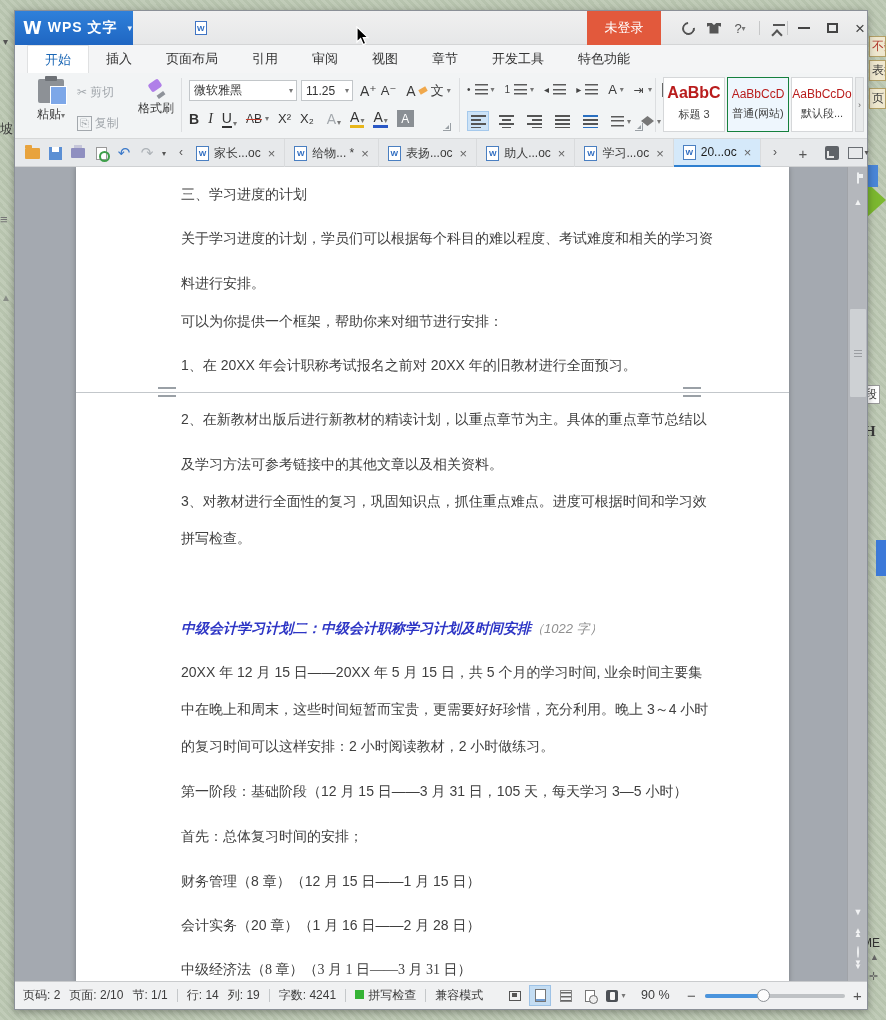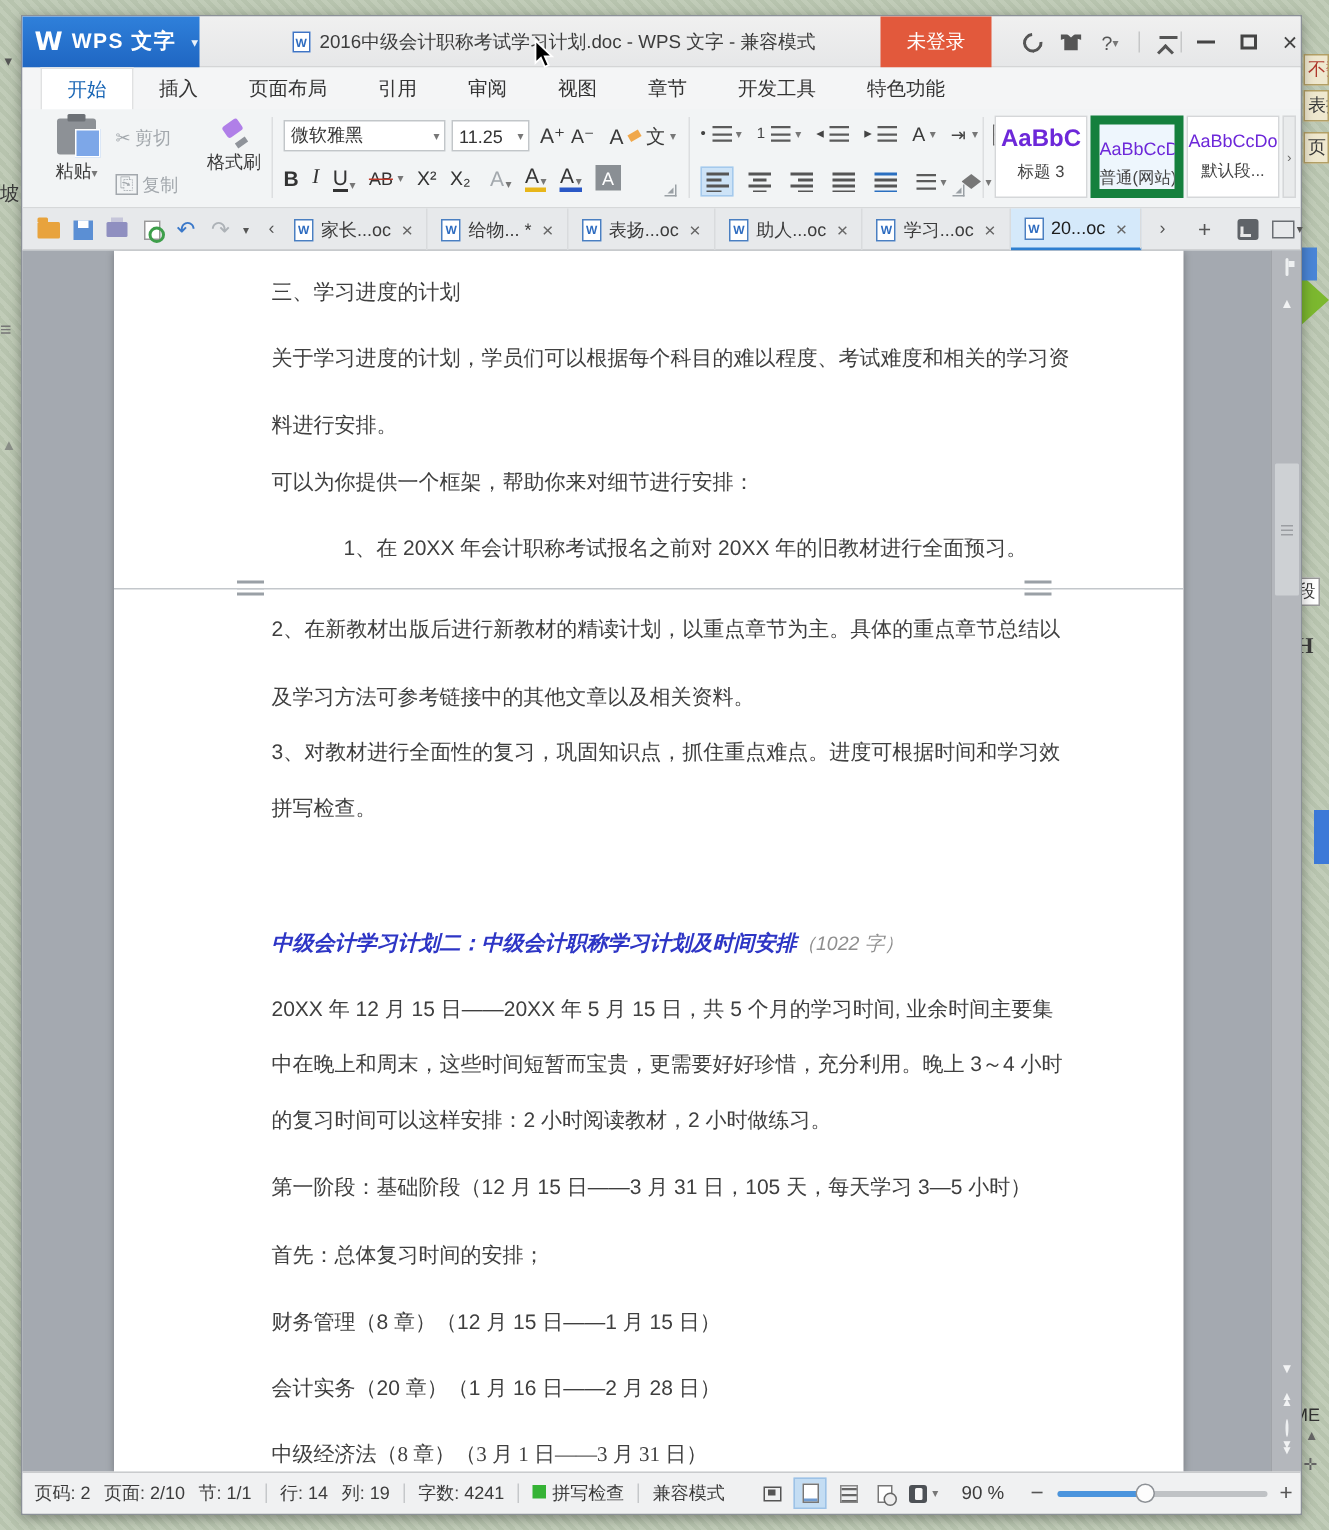--- a/index.html
+++ b/index.html
@@ -96,22 +96,22 @@
   .al-j { background:linear-gradient(#555,#555) 0 0/15px 2px no-repeat, linear-gradient(#555,#555) 0 4px/15px 2px no-repeat, linear-gradient(#555,#555) 0 8px/15px 2px no-repeat, linear-gradient(#555,#555) 0 12px/15px 2px no-repeat; }
   .al-d { background:linear-gradient(#2a6fc0,#2a6fc0) 0 0/15px 2px no-repeat, linear-gradient(#555,#555) 0 4px/15px 2px no-repeat, linear-gradient(#555,#555) 0 8px/15px 2px no-repeat, linear-gradient(#2a6fc0,#2a6fc0) 0 12px/15px 2px no-repeat; }
   .bucket { width:13px; height:10px; background:#777; clip-path:polygon(50% 0,100% 50%,50% 100%,0 50%); position:relative; }
   .bucket::after { content:""; position:absolute; left:0; bottom:-4px; width:13px; height:3px; background:#caa91e; }
   .bordersq { width:14px; height:13px; border:1px solid #666; background:linear-gradient(#aaa,#aaa) center/100% 1px no-repeat, linear-gradient(#aaa,#aaa) center/1px 100% no-repeat; }
   .grid4 { width:15px; height:14px; border:1.5px solid #666; background:linear-gradient(#666,#666) center/100% 1.5px no-repeat, linear-gradient(#666,#666) center/1.5px 100% no-repeat; }
 
   
   .gallery { position:absolute; left:648px; top:4px; display:flex; gap:2px; }
   .scard { width:62px; height:55px; background:#fff; border:1px solid #d5d7d9; text-align:center; overflow:hidden; cursor:default; }
-  .scard.selected { border:6px solid #15803d; background:#eef6fd; }
-  .ssample { font-size:12px; color:#6d28d9; margin-top:9px; white-space:nowrap; }
+  .scard.selected { border:1px solid #15803d; background:#eef6fd; }
+  .ssample { font-size:12px; color:#b91c1c; margin-top:9px; white-space:nowrap; }
   .scard.bold .ssample { font-size:16px; font-weight:bold; margin-top:6px; }
   .sname { font-size:11px; color:#444; margin-top:5px; white-space:nowrap; }
   .gal-more { position:absolute; left:840px; top:4px; width:9px; height:55px; background:#e9ebec; border:1px solid #d5d7d9; display:flex; align-items:center; justify-content:center; font-size:9px; color:#666; }
 
   
   .tabbar { position:absolute; left:0; top:128px; width:100%; height:28px; background:#e7e9eb; border-bottom:1px solid #cfd1d3; }
   .qa { position:absolute; top:5px; width:18px; height:18px; display:flex; align-items:center; justify-content:center; font-size:14px; }
   .folder { width:15px; height:11px; background:#e8a33d; border-radius:1px; position:relative; }
   .folder::before { content:""; position:absolute; left:0; top:-3px; width:7px; height:3px; background:#e8a33d; border-radius:1px 1px 0 0; }
   .saveic { width:13px; height:13px; background:#5b8fd4; position:relative; }
@@ -199,21 +199,20 @@
   <div class="win">
 
     <div class="titlebar">
       <div class="appbtn">
         <span class="applogo">W</span>
         <span class="appname">WPS 文字</span>
         <span class="appcaret">▾</span>
       </div>
       <div class="title-center">
         <span class="doc-ico"></span>
-        <span class="title-text">2016中级会计职称考试学习计划.doc - WPS 文字 - 兼容模式</span>
       </div>
       <div class="loginbtn">未登录</div>
       <div class="tb-ico" style="left:662px;">
           <span class="circle-g"></span>
         </div>
       <div class="tb-ico" style="left:688px;">
           <span class="shirt"></span>
         </div>
       <div class="tb-ico" style="left:712px; width:26px;">?<span class="caret">▾</span></div>
       <div class="tb-sep" style="left:744px;"></div>
@@ -460,21 +459,21 @@
         </div>
     </div>
 
     <div class="docarea">
       <div class="page">
         <div>
             <div class="dline" style="top: 19px;">三、学习进度的计划</div>
             <div class="dline" style="top: 63px;">关于学习进度的计划，学员们可以根据每个科目的难以程度、考试难度和相关的学习资</div>
             <div class="dline" style="top: 108px;">料进行安排。</div>
             <div class="dline" style="top: 146px;">可以为你提供一个框架，帮助你来对细节进行安排：</div>
-            <div class="dline" style="top: 190px; margin-left: 48px;">1、在 20XX 年会计职称考试报名之前对 20XX 年的旧教材进行全面预习。</div>
+            <div class="dline" style="top: 190px;">1、在 20XX 年会计职称考试报名之前对 20XX 年的旧教材进行全面预习。</div>
             <div class="dline" style="top: 244px;">2、在新教材出版后进行新教材的精读计划，以重点章节为主。具体的重点章节总结以</div>
             <div class="dline" style="top: 289px;">及学习方法可参考链接中的其他文章以及相关资料。</div>
             <div class="dline" style="top: 326px;">3、对教材进行全面性的复习，巩固知识点，抓住重点难点。进度可根据时间和学习效</div>
             <div class="dline" style="top: 363px;">拼写检查。</div>
             <div class="dline" style="top: 497px;">20XX 年 12 月 15 日——20XX 年 5 月 15 日，共 5 个月的学习时间, 业余时间主要集</div>
             <div class="dline" style="top: 534px;">中在晚上和周末，这些时间短暂而宝贵，更需要好好珍惜，充分利用。晚上 3～4 小时</div>
             <div class="dline" style="top: 571px;">的复习时间可以这样安排：2 小时阅读教材，2 小时做练习。</div>
             <div class="dline" style="top: 616px;">第一阶段：基础阶段（12 月 15 日——3 月 31 日，105 天，每天学习 3—5 小时）</div>
             <div class="dline" style="top: 661px;">首先：总体复习时间的安排；</div>
             <div class="dline" style="top: 706px;">财务管理（8 章）（12 月 15 日——1 月 15 日）</div>

